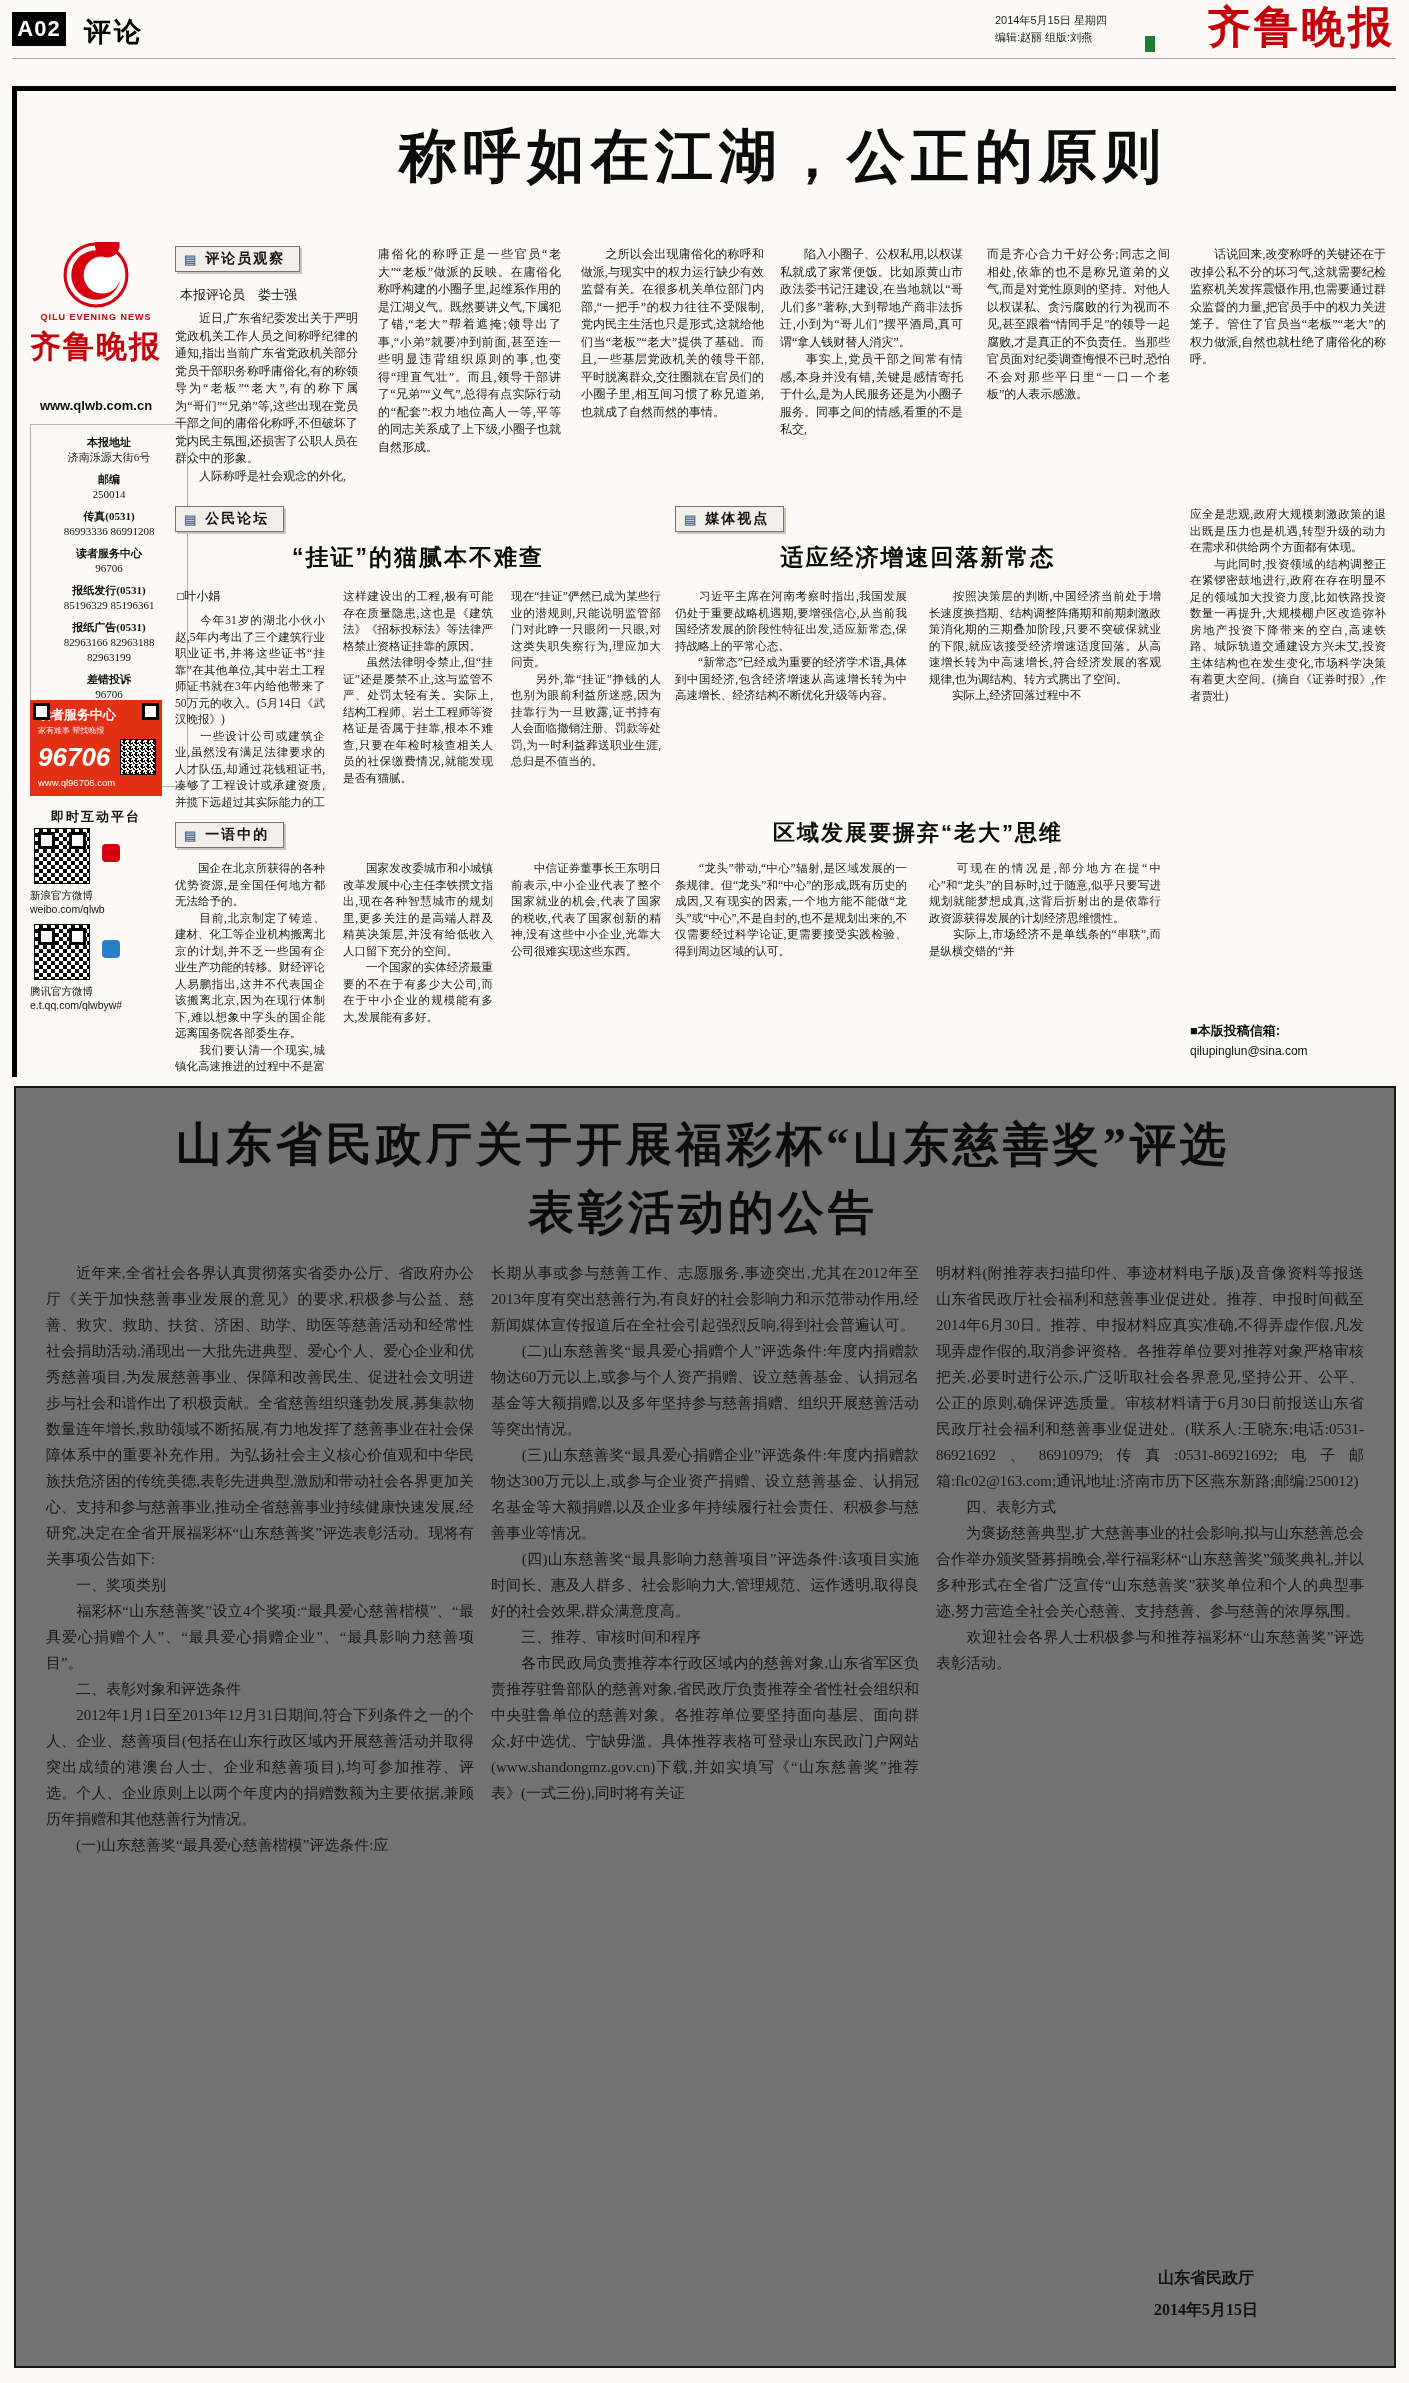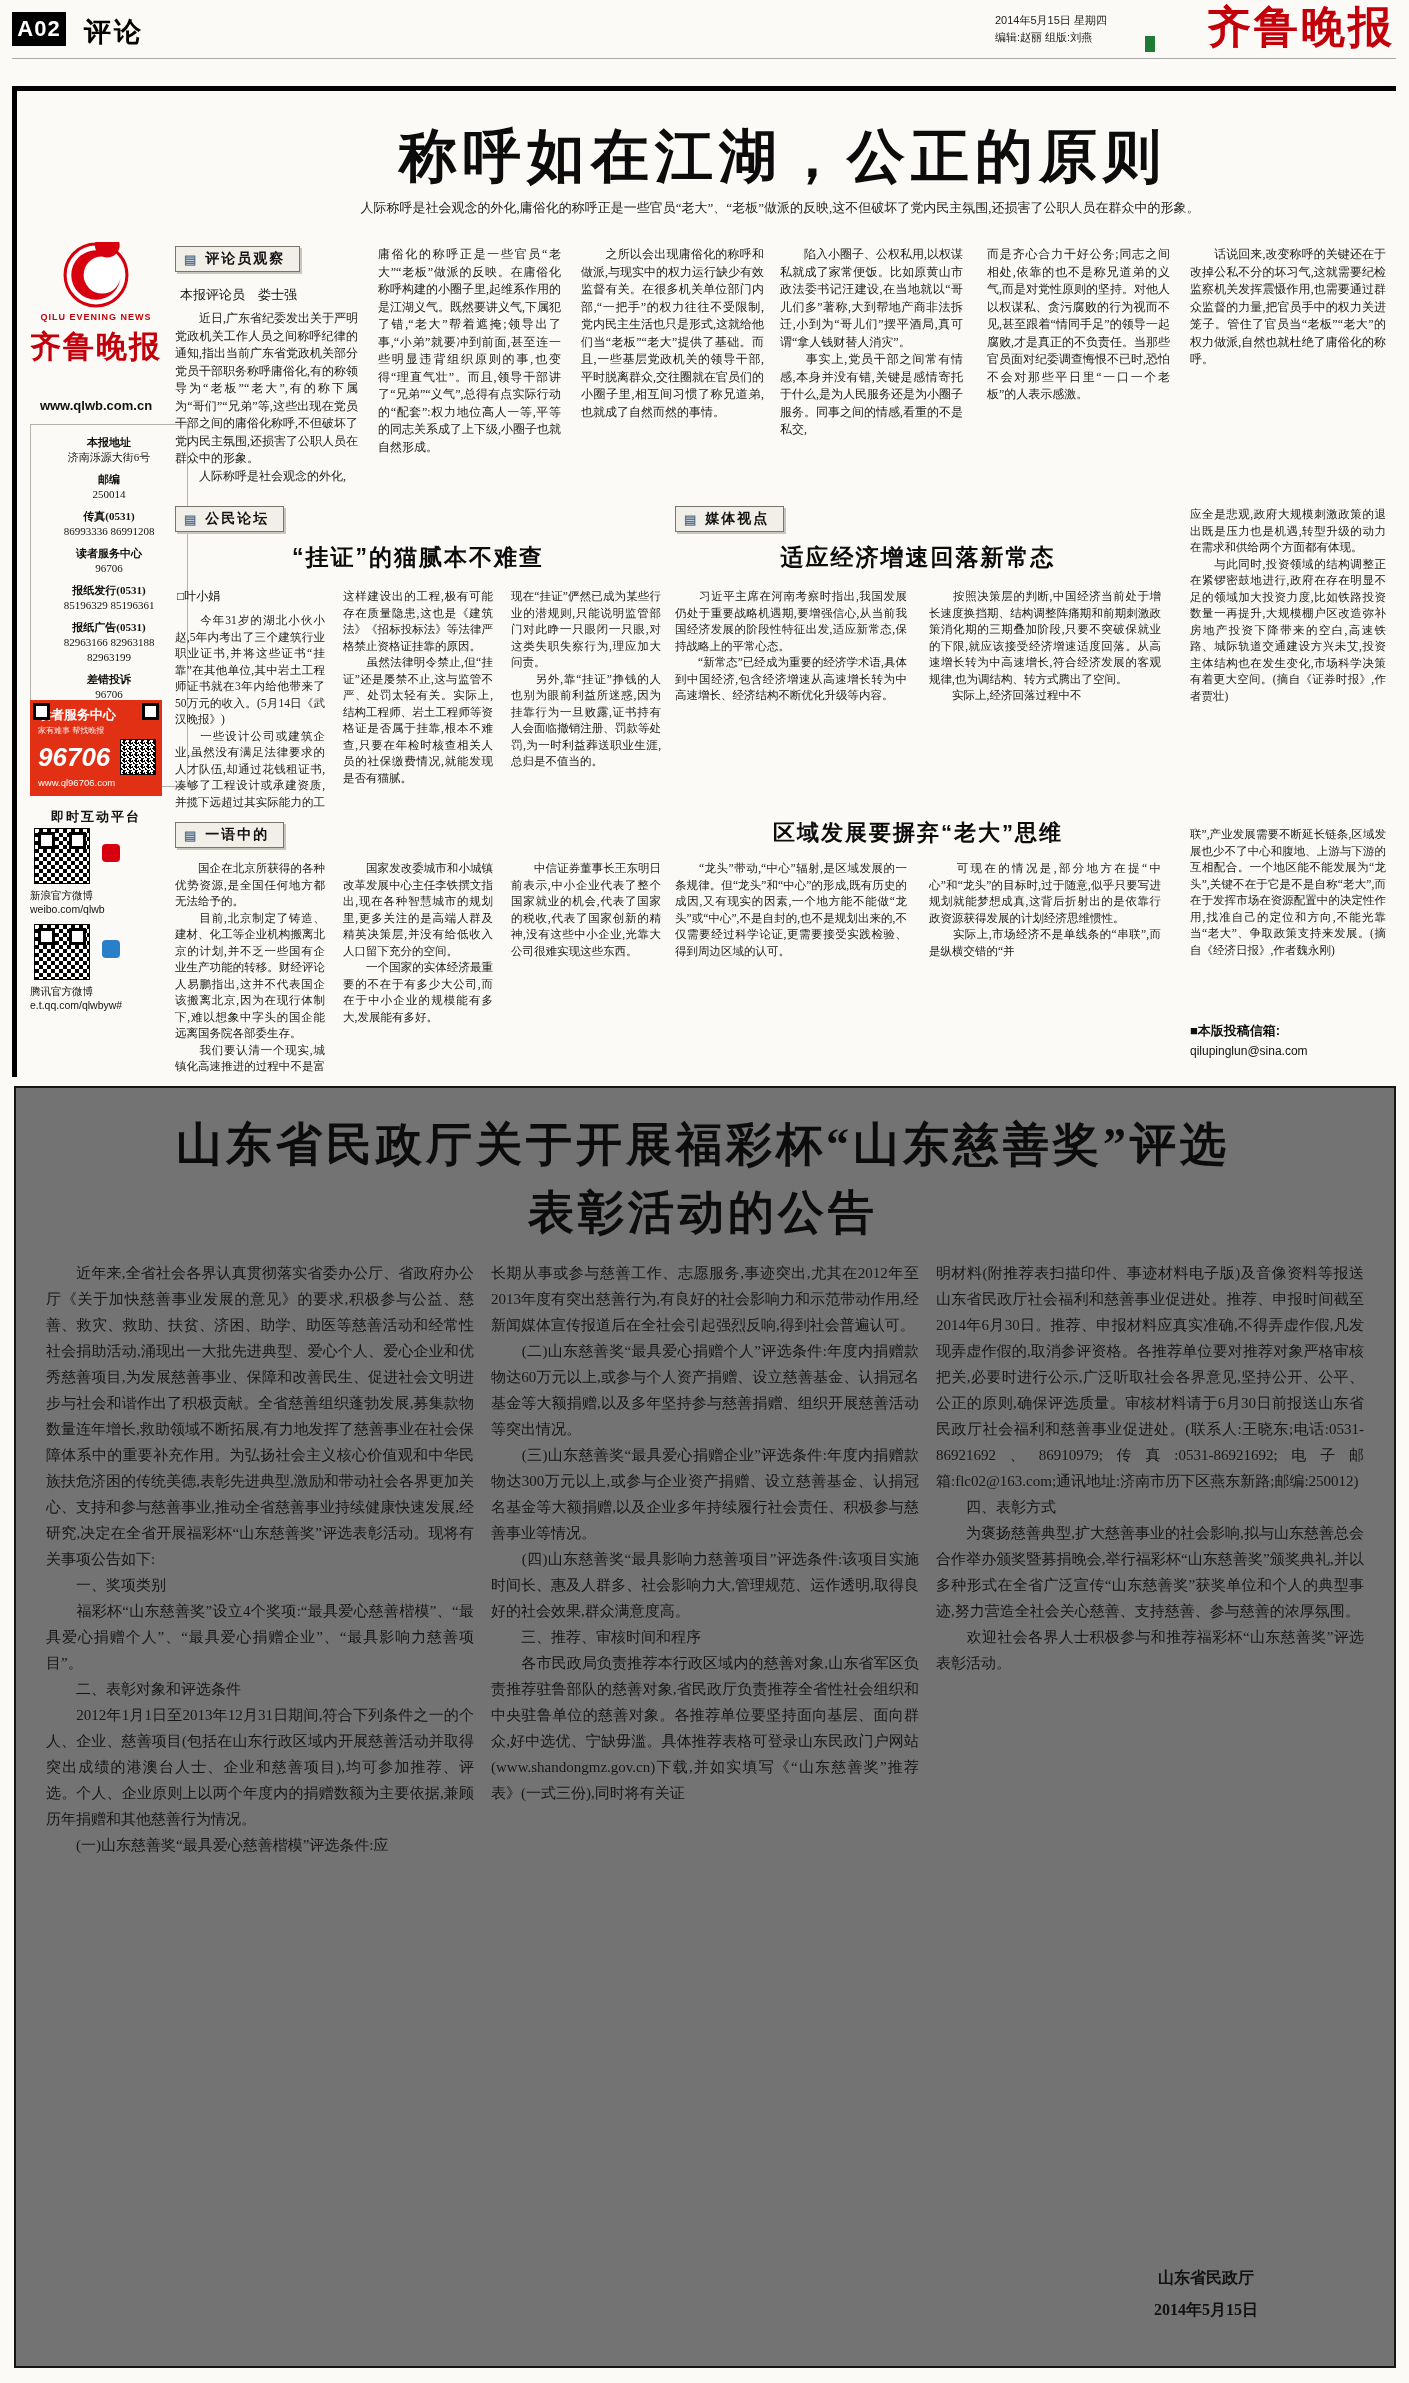--- a/index.html
+++ b/index.html
@@ -143,21 +143,20 @@
   </div>
 
   <div class="qr" style="left:34px;top:924px;width:54px;height:54px;"></div>
   <span class="wb-ico" style="left:102px;top:940px;background:#2a7fc9;"></span>
   <div class="abs wb-txt" style="left:30px;top:984px;width:140px;">
     <div>腾讯官方微博</div>
     <div>e.t.qq.com/qlwbyw#</div>
   </div>
 
   <div class="abs headline-lg" style="left:170px;top:118px;width:1226px;">称呼如在江湖，公正的原则</div>
-  <div class="abs subtitle" style="left:320px;top:198px;width:920px;">人际称呼是社会观念的外化,庸俗化的称呼正是一些官员“老大”、“老板”做派的反映,这不但破坏了党内民主氛围,还损害了公职人员在群众中的形象。</div>
 
   <div class="abs sec-label" style="left:175px;top:246px;">
     <span class="sec-ico">▤</span>
     <span>评论员观察</span>
   </div>
   <div class="abs byline" style="left:180px;top:286px;">本报评论员　娄士强</div>
 
   <div class="abs body-col" style="left:175px;top:310px;width:183px;height:174px;">　　近日,广东省纪委发出关于严明党政机关工作人员之间称呼纪律的通知,指出当前广东省党政机关部分党员干部职务称呼庸俗化,有的称领导为“老板”“老大”,有的称下属为“哥们”“兄弟”等,这些出现在党员干部之间的庸俗化称呼,不但破坏了党内民主氛围,还损害了公职人员在群众中的形象。
 　　人际称呼是社会观念的外化,</div>
   <div class="abs body-col" style="left:378px;top:246px;width:183px;height:238px;">庸俗化的称呼正是一些官员“老大”“老板”做派的反映。在庸俗化称呼构建的小圈子里,起维系作用的是江湖义气。既然要讲义气,下属犯了错,“老大”帮着遮掩;领导出了事,“小弟”就要冲到前面,甚至连一些明显违背组织原则的事,也变得“理直气壮”。而且,领导干部讲了“兄弟”“义气”,总得有点实际行动的“配套”:权力地位高人一等,平等的同志关系成了上下级,小圈子也就自然形成。</div>
@@ -200,21 +199,20 @@
 　　目前,北京制定了铸造、建材、化工等企业机构搬离北京的计划,并不乏一些国有企业生产功能的转移。财经评论人易鹏指出,这并不代表国企该搬离北京,因为在现行体制下,难以想象中字头的国企能远离国务院各部委生存。
 　　我们要认清一个现实,城镇化高速推进的过程中不是富人进城,而是农民进城。</div>
   <div class="abs body-col body-sm" style="left:343px;top:860px;width:150px;height:214px;">　　国家发改委城市和小城镇改革发展中心主任李铁撰文指出,现在各种智慧城市的规划里,更多关注的是高端人群及精英决策层,并没有给低收入人口留下充分的空间。
 　　一个国家的实体经济最重要的不在于有多少大公司,而在于中小企业的规模能有多大,发展能有多好。</div>
   <div class="abs body-col body-sm" style="left:511px;top:860px;width:150px;height:214px;">　　中信证券董事长王东明日前表示,中小企业代表了整个国家就业的机会,代表了国家的税收,代表了国家创新的精神,没有这些中小企业,光靠大公司很难实现这些东西。</div>
 
   <div class="abs h2" style="left:675px;top:818px;width:486px;font-size:22px;">区域发展要摒弃“老大”思维</div>
   <div class="abs body-col body-sm" style="left:675px;top:860px;width:232px;height:196px;">　　“龙头”带动,“中心”辐射,是区域发展的一条规律。但“龙头”和“中心”的形成,既有历史的成因,又有现实的因素,一个地方能不能做“龙头”或“中心”,不是自封的,也不是规划出来的,不仅需要经过科学论证,更需要接受实践检验、得到周边区域的认可。</div>
   <div class="abs body-col body-sm" style="left:929px;top:860px;width:232px;height:196px;">　　可现在的情况是,部分地方在提“中心”和“龙头”的目标时,过于随意,似乎只要写进规划就能梦想成真,这背后折射出的是依靠行政资源获得发展的计划经济思维惯性。
 　　实际上,市场经济不是单线条的“串联”,而是纵横交错的“并</div>
-  <div class="abs body-col body-sm" style="left:1190px;top:826px;width:196px;height:186px;">联”,产业发展需要不断延长链条,区域发展也少不了中心和腹地、上游与下游的互相配合。一个地区能不能发展为“龙头”,关键不在于它是不是自称“老大”,而在于发挥市场在资源配置中的决定性作用,找准自己的定位和方向,不能光靠当“老大”、争取政策支持来发展。(摘自《经济日报》,作者魏永刚)</div>
 
   <div class="abs" style="left:1190px;top:1022px;width:200px;">
     <div class="mail-l">■本版投稿信箱:</div>
     <div class="mail-e">qilupinglun@sina.com</div>
   </div>
 
   <div class="abs notice" style="left:14px;top:1086px;width:1378px;height:1278px;">
     <div class="abs ntitle" style="left:0;top:26px;width:1374px;">山东省民政厅关于开展福彩杯“山东慈善奖”评选</div>
     <div class="abs ntitle" style="left:0;top:94px;width:1374px;">表彰活动的公告</div>
     <div class="abs ncol" style="left:30px;top:172px;width:428px;height:1070px;">　　近年来,全省社会各界认真贯彻落实省委办公厅、省政府办公厅《关于加快慈善事业发展的意见》的要求,积极参与公益、慈善、救灾、救助、扶贫、济困、助学、助医等慈善活动和经常性社会捐助活动,涌现出一大批先进典型、爱心个人、爱心企业和优秀慈善项目,为发展慈善事业、保障和改善民生、促进社会文明进步与社会和谐作出了积极贡献。全省慈善组织蓬勃发展,募集款物数量连年增长,救助领域不断拓展,有力地发挥了慈善事业在社会保障体系中的重要补充作用。为弘扬社会主义核心价值观和中华民族扶危济困的传统美德,表彰先进典型,激励和带动社会各界更加关心、支持和参与慈善事业,推动全省慈善事业持续健康快速发展,经研究,决定在全省开展福彩杯“山东慈善奖”评选表彰活动。现将有关事项公告如下:

